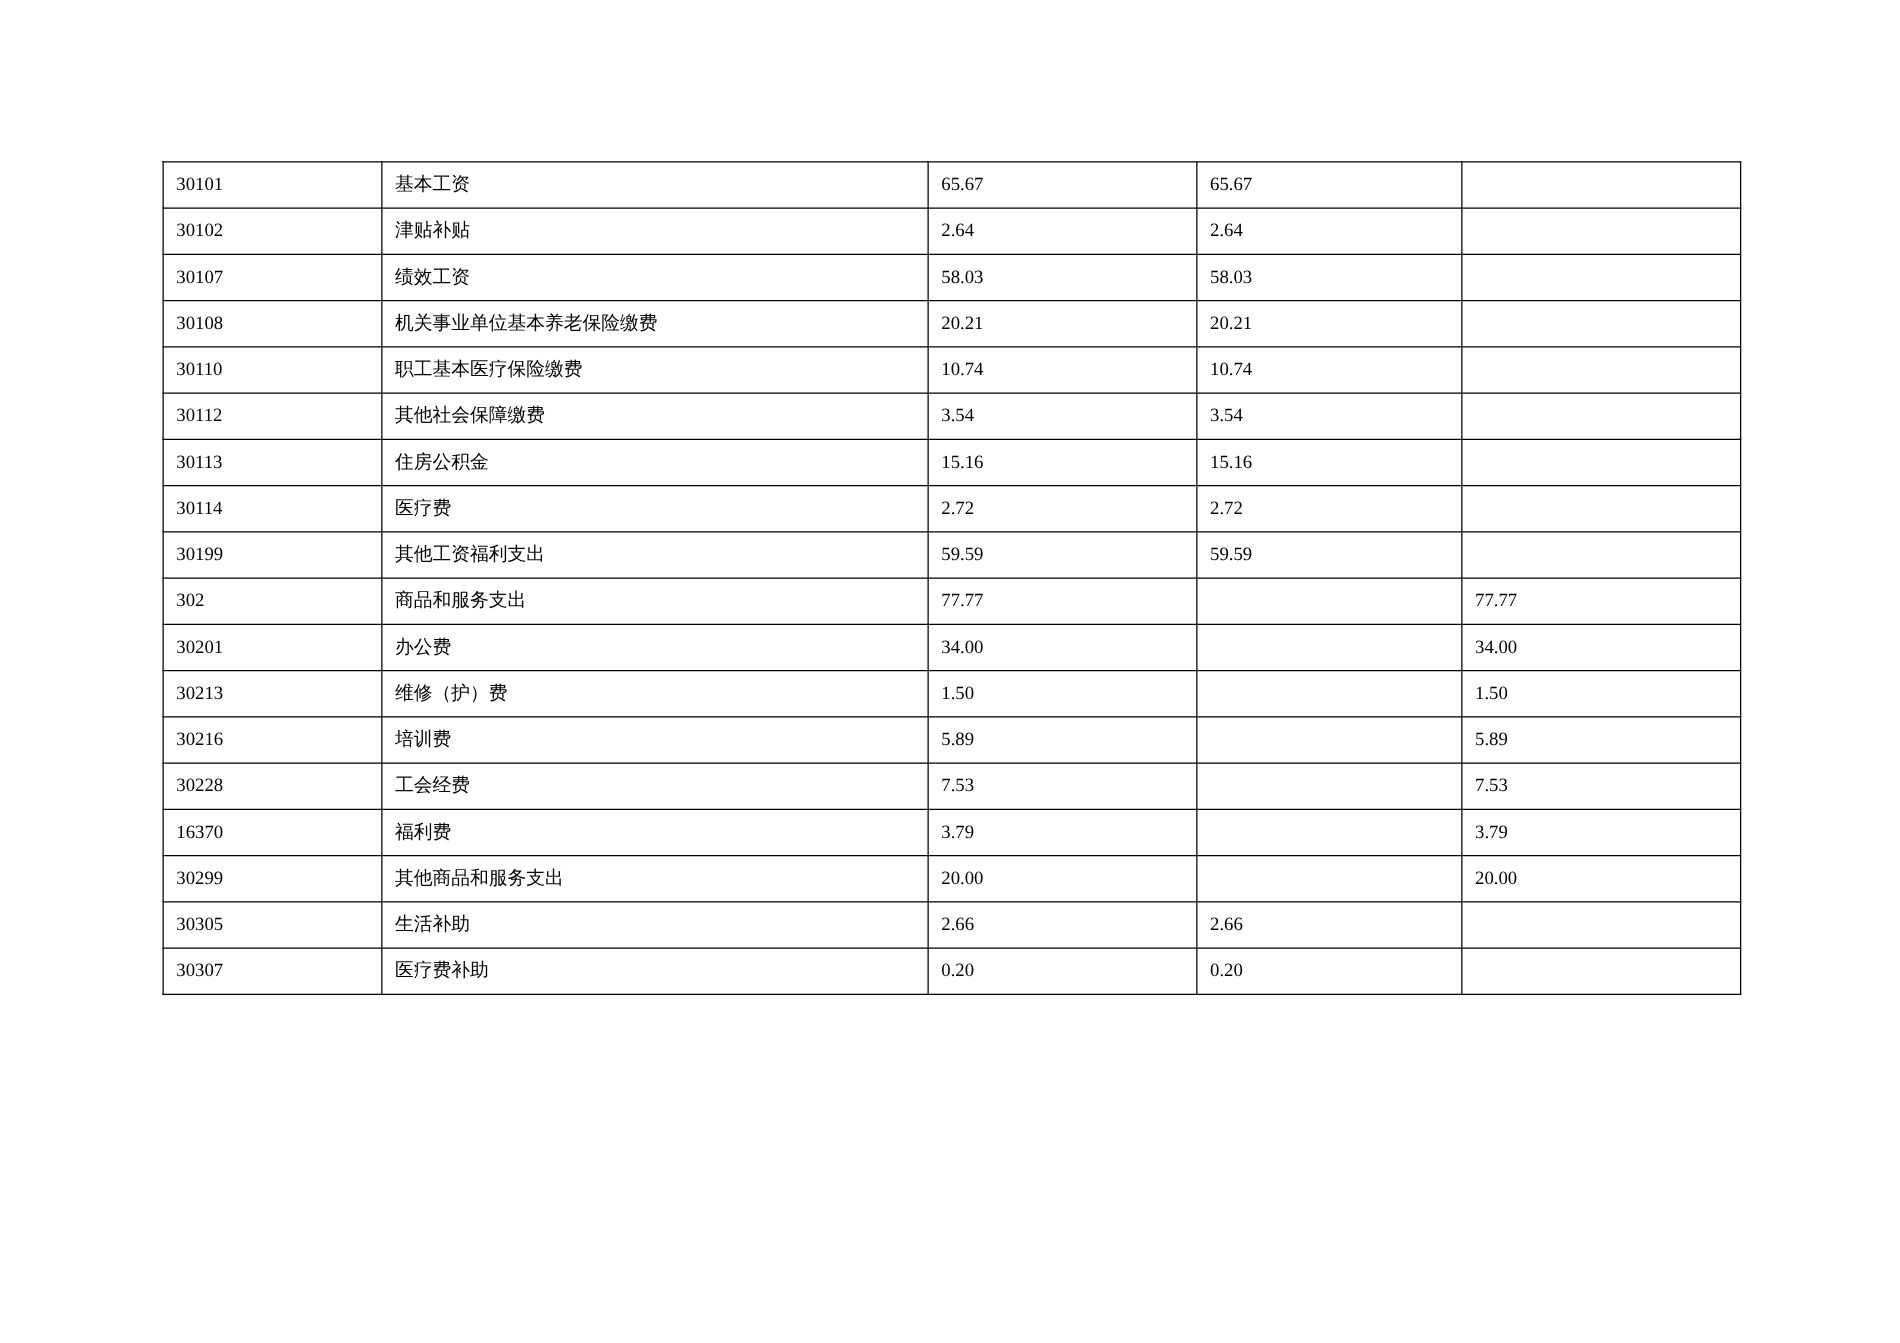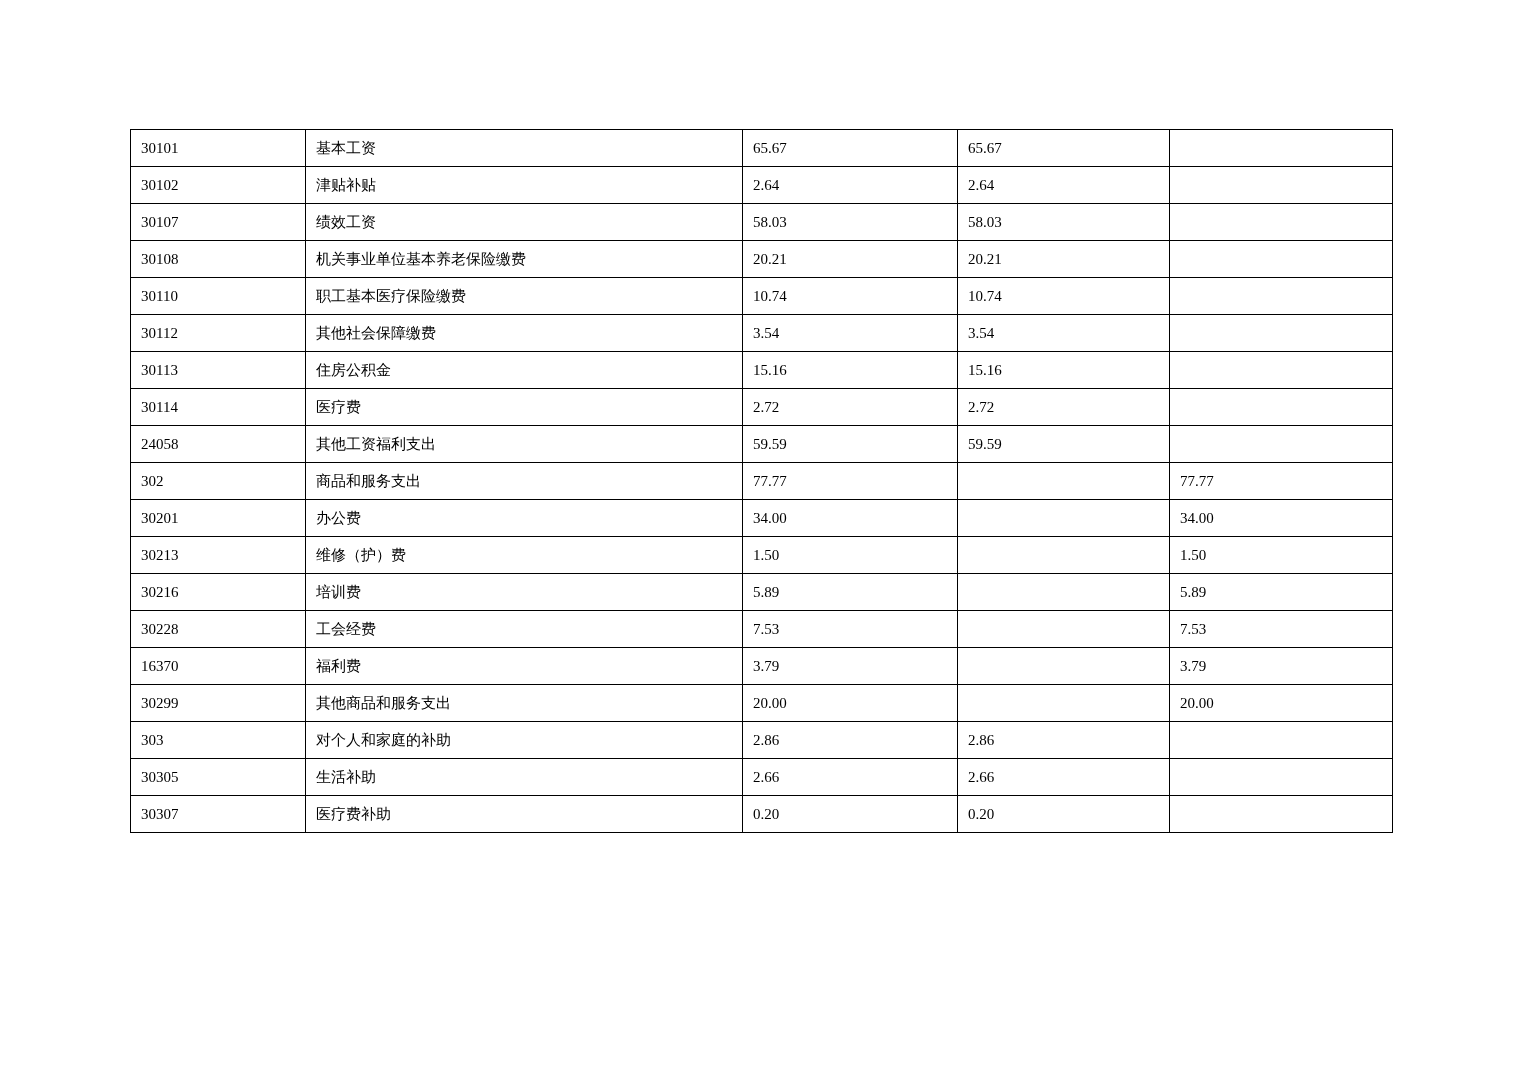--- a/index.html
+++ b/index.html
@@ -112,21 +112,21 @@
           <td></td>
         </tr>
         <tr>
           <td class="code-1">30114</td>
           <td class="indent-1">医疗费</td>
           <td>2.72</td>
           <td>2.72</td>
           <td></td>
         </tr>
         <tr>
-          <td class="code-1">24058</td>
+          <td class="code-1">30199</td>
           <td class="indent-1">其他工资福利支出</td>
           <td>59.59</td>
           <td>59.59</td>
           <td></td>
         </tr>
         <tr>
           <td class="code-0">302</td>
           <td class="indent-0">商品和服务支出</td>
           <td>77.77</td>
           <td></td>
@@ -168,27 +168,20 @@
           <td>3.79</td>
         </tr>
         <tr>
           <td class="code-1">30299</td>
           <td class="indent-1">其他商品和服务支出</td>
           <td>20.00</td>
           <td></td>
           <td>20.00</td>
         </tr>
         <tr>
-          <td class="code-0">303</td>
-          <td class="indent-0">对个人和家庭的补助</td>
-          <td>2.86</td>
-          <td>2.86</td>
-          <td></td>
-        </tr>
-        <tr>
           <td class="code-1">30305</td>
           <td class="indent-1">生活补助</td>
           <td>2.66</td>
           <td>2.66</td>
           <td></td>
         </tr>
         <tr>
           <td class="code-1">30307</td>
           <td class="indent-1">医疗费补助</td>
           <td>0.20</td>

